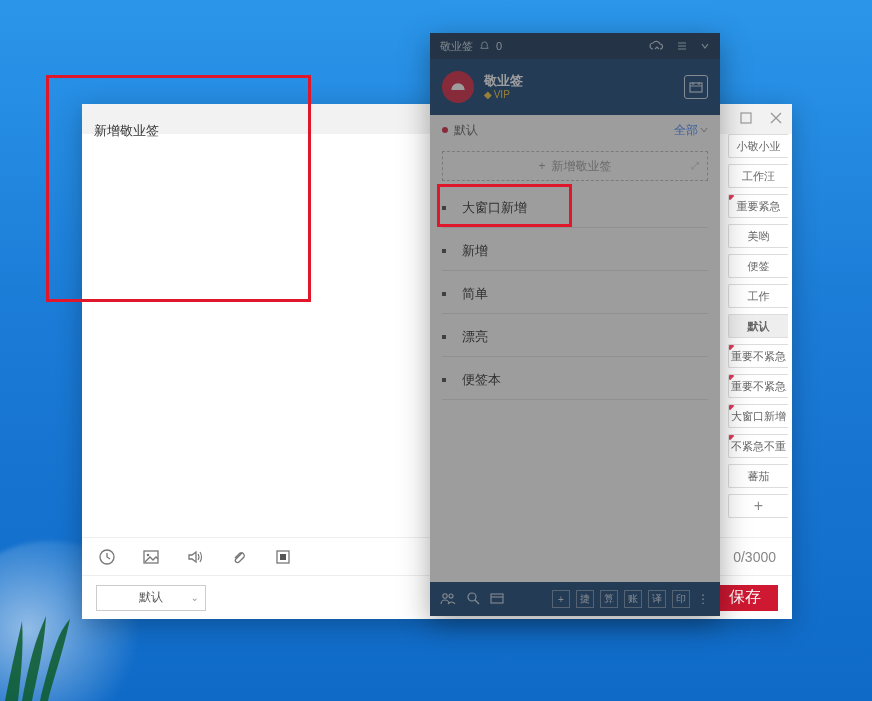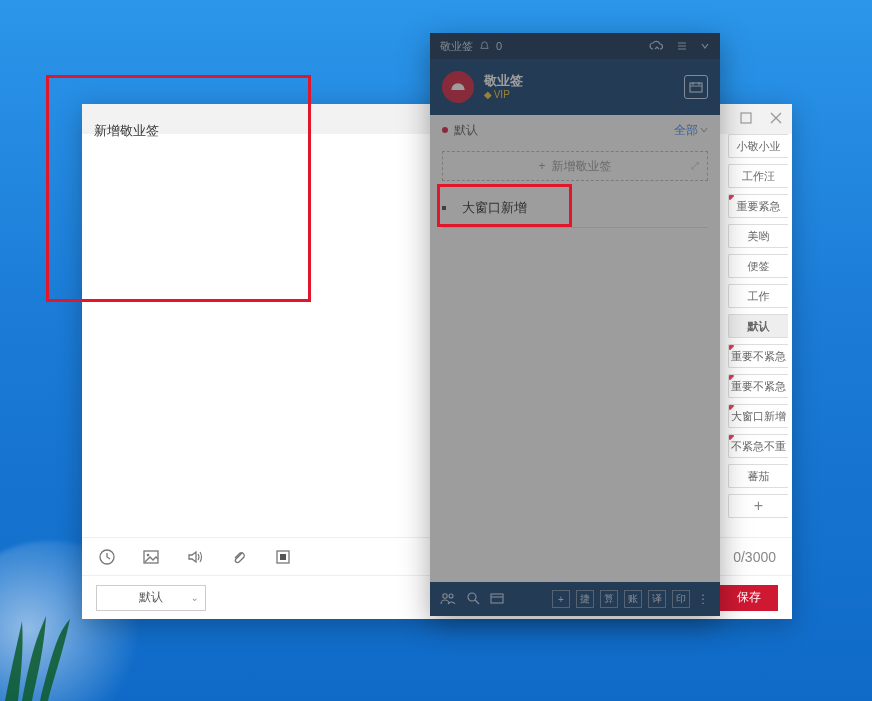--- a/index.html
+++ b/index.html
@@ -19,21 +19,21 @@
 .tag.truncated::before{content:"";position:absolute;right:0;top:0;bottom:0;width:10px;background:linear-gradient(90deg,rgba(255,255,255,0),#fff)}
 .tag.badge-red::after{content:"";position:absolute;left:-2px;top:-2px;width:6px;height:6px;background:#e03b5a;transform:rotate(45deg)}
 .tag.active{background:#eee;font-weight:600}
 .tag.add{font-size:16px;color:#888}
 .editor-tools{position:absolute;left:0;right:0;bottom:44px;height:38px;border-top:1px solid #eee;display:flex;align-items:center;padding:0 16px;gap:26px;color:#777}
 .tool-ic{width:18px;height:18px;display:inline-flex;align-items:center;justify-content:center}
 .char-count{position:absolute;right:16px;font-size:14px;color:#888}
 .editor-footer{position:absolute;left:0;right:0;bottom:0;height:44px;border-top:1px solid #eee;display:flex;align-items:center;padding:0 14px}
 .combo{width:110px;height:26px;border:1px solid #ccc;display:flex;align-items:center;justify-content:center;gap:6px;font-size:12px;color:#555;position:relative}
 .combo .caret{position:absolute;right:6px;font-size:10px;color:#999}
-.btn{height:26px;padding:0 16px;font-size:12px;border:1px solid #ccc;background:#f7f7f7;color:#444;cursor:pointer}
+.btn{height:26px;padding:0 16px;font-size:16px;border:1px solid #ccc;background:#f7f7f7;color:#444;cursor:pointer}
 .btn-primary{background:#cf1832;color:#fff;border-color:#cf1832}
 .footer-right{margin-left:auto;display:flex;gap:10px}
 
 .hl1{position:absolute;left:46px;top:75px;width:265px;height:227px;border:3px solid #e0162b;pointer-events:none}
 .hl2{position:absolute;left:437px;top:184px;width:135px;height:43px;border:3px solid #e0162b;pointer-events:none}
 
 .app{position:absolute;left:430px;top:33px;width:290px;height:583px;background:#fff;box-shadow:0 8px 28px rgba(0,0,0,.35)}
 .app-titlebar{height:26px;background:#0d2b4f;display:flex;align-items:center;padding:0 10px;color:#c9d6e4;font-size:11px;gap:6px}
 .app-titlebar .right{margin-left:auto;display:flex;gap:12px;align-items:center}
 .app-titlebar svg{display:block}
@@ -204,20 +204,36 @@
   <div class="app-addrow">
     <span>+</span>
     <span>新增敬业签</span>
     <span class="expand">⤢</span>
   </div>
   <div class="note-list">
     <div class="note">
         <span class="bullet"></span>
         <span class="txt">大窗口新增</span>
       </div>
+    <div class="note">
+        <span class="bullet"></span>
+        <span class="txt">新增</span>
+      </div>
+    <div class="note">
+        <span class="bullet"></span>
+        <span class="txt">简单</span>
+      </div>
+    <div class="note">
+        <span class="bullet"></span>
+        <span class="txt">漂亮</span>
+      </div>
+    <div class="note">
+        <span class="bullet"></span>
+        <span class="txt">便签本</span>
+      </div>
   </div>
   <div class="app-footer">
     <div class="left">
       <span><svg width="16" height="14" viewBox="0 0 16 14">
             <circle cx="5" cy="5" r="2.2" fill="none" stroke="#cbd8e6" stroke-width="1.1"></circle>
             <path d="M1 13 a4 4 0 0 1 8 0" fill="none" stroke="#cbd8e6" stroke-width="1.1"></path>
             <circle cx="11" cy="5" r="2" fill="none" stroke="#cbd8e6" stroke-width="1.1"></circle>
             <path d="M8 13 a4 4 0 0 1 7 0" fill="none" stroke="#cbd8e6" stroke-width="1.1"></path>
           </svg></span>
       <span><svg width="14" height="14" viewBox="0 0 14 14">

